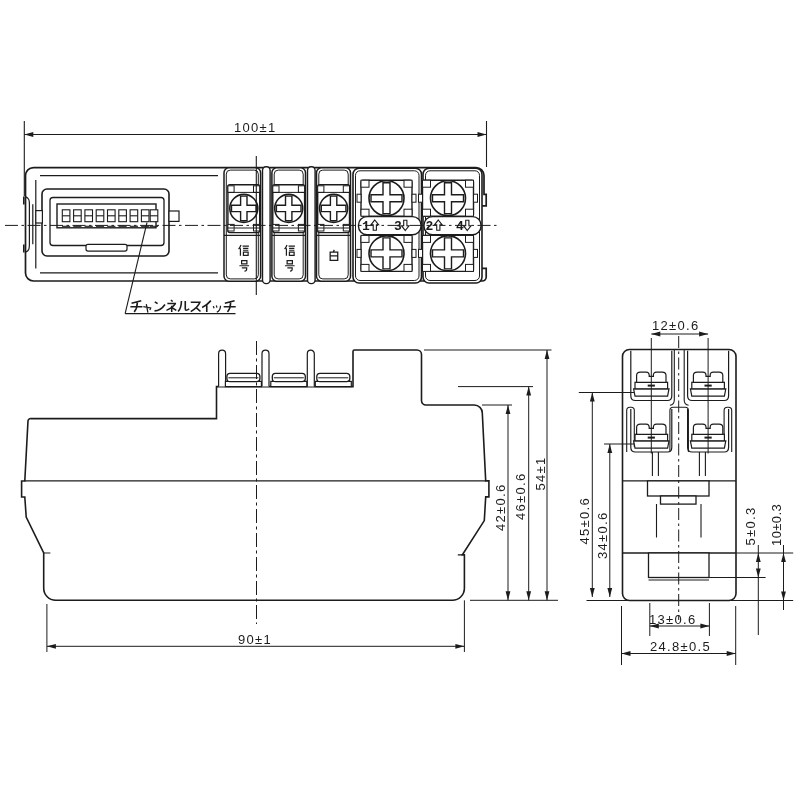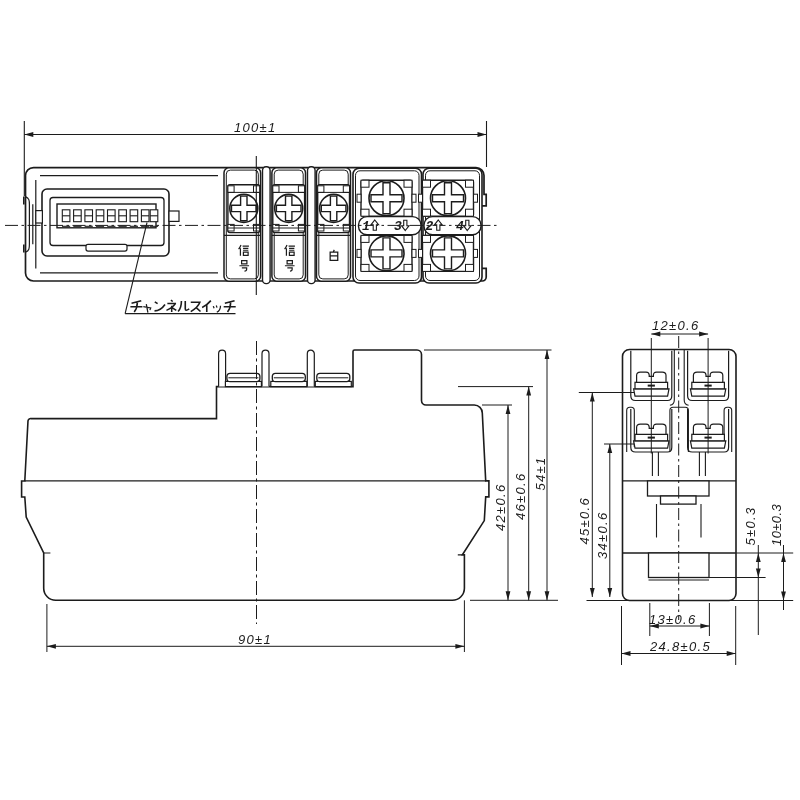--- a/index.html
+++ b/index.html
@@ -1,16 +1,16 @@
 <!DOCTYPE html>
 <html><head>
 <meta charset="utf-8">
 <style>
   html,body{margin:0;padding:0;background:#fff;}
-  .wrap{width:800px;height:800px;background:#fff;position:relative;overflow:hidden;font-style:italic;}
+  .wrap{width:800px;height:800px;background:#fff;position:relative;overflow:hidden;}
   svg{display:block;}
   text{font-family:"Liberation Mono", monospace; fill:#1c1c1c;}
   .dim{font-size:13px; letter-spacing:1.3px; font-family:"Liberation Sans", sans-serif;}
 </style>
 </head>
 <body>
 <div class="wrap">
 <svg width="800" height="800" viewBox="0 0 800 800" fill="none" stroke-linecap="butt" stroke-linejoin="miter">
 <defs>
 

